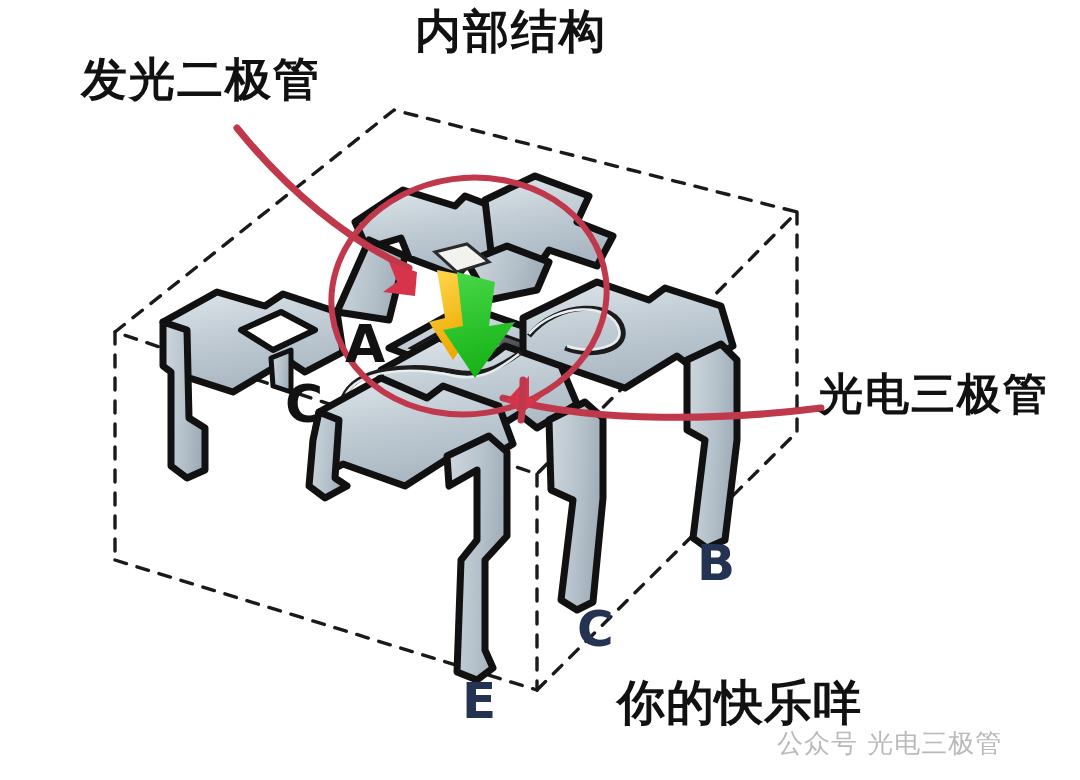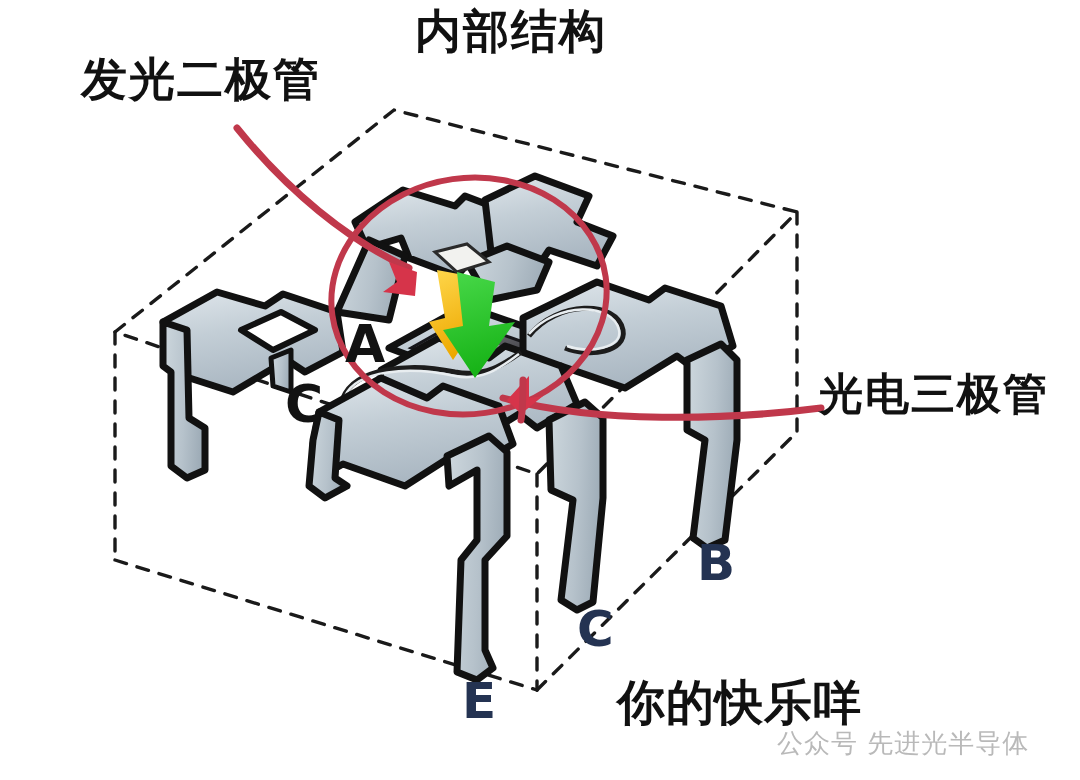--- a/index.html
+++ b/index.html
@@ -248,21 +248,21 @@
   </svg>
 
   <div class="cn-label" id="title-internal-structure">内部结构</div>
 
   <div class="cn-label" id="label-phototransistor">光电三极管</div>
 
   <div class="cn-label" id="label-led">发光二极管</div>
 
   <div class="cn-label" id="brand-name">你的快乐咩</div>
 
-  <div id="watermark">公众号 先进光半导体</div>
+  <div id="watermark">公众号 光电三极管</div>
 
   <div class="pin-label" id="pin-a">A</div>
 
   <div class="pin-label" id="pin-c-top">C</div>
 
   <div class="pin-label" id="pin-e">E</div>
 
   <div class="pin-label" id="pin-c-bottom">C</div>
 
   <div class="pin-label" id="pin-b">B</div>

